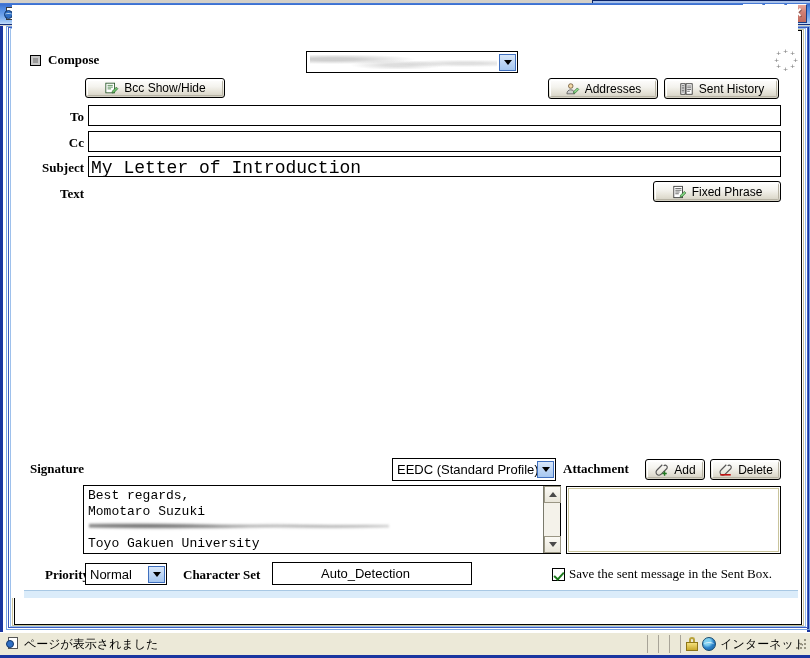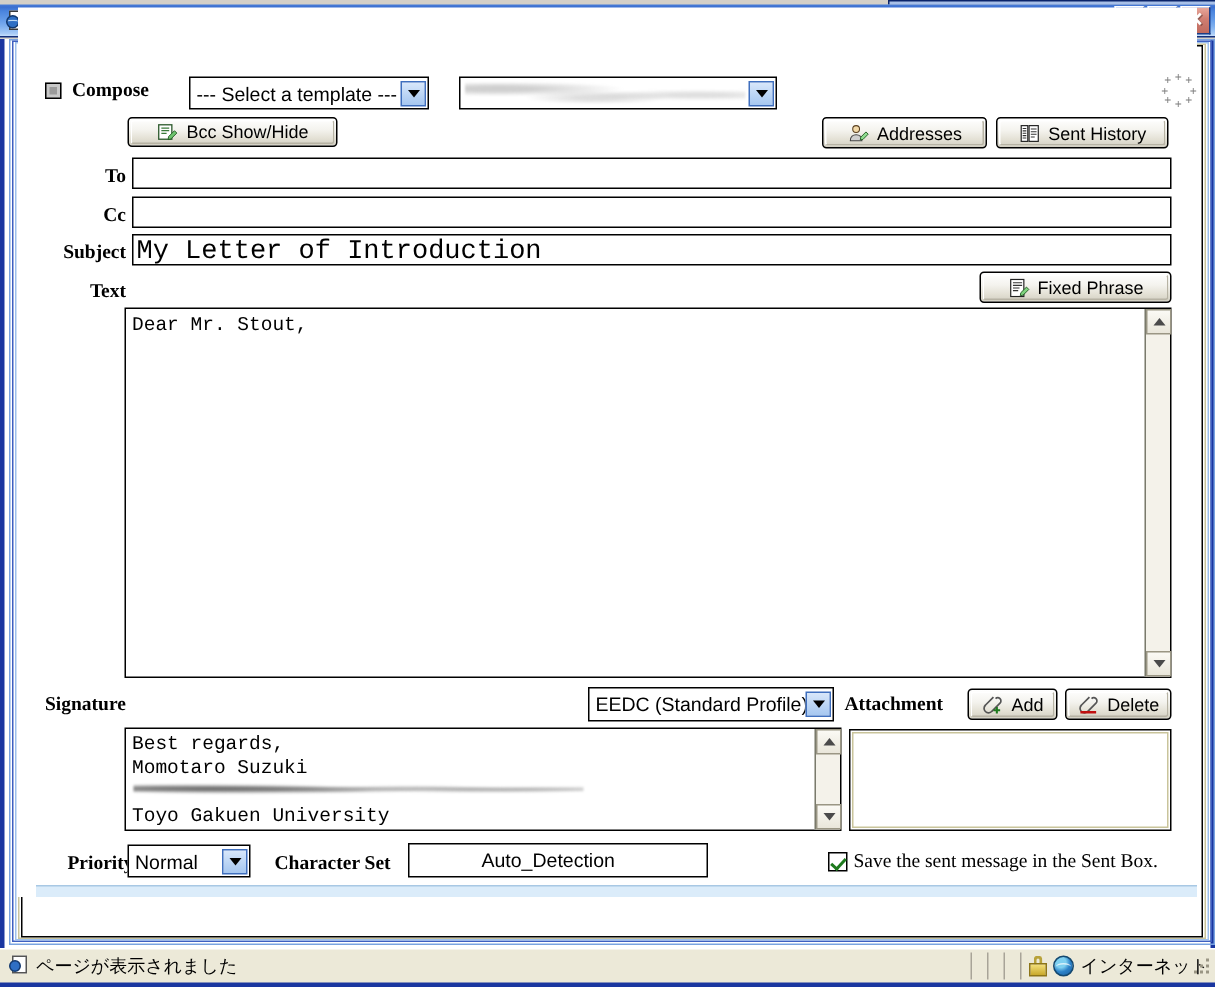--- a/index.html
+++ b/index.html
@@ -465,26 +465,20 @@
     <div class="bord-e"></div>
   </div>
 
   <div id="content">
 
     <div id="compose-row">
       <span id="compose-box"></span>
       <span class="lbl">Compose</span>
     </div>
 
-    <div class="xp-select" id="tpl-select">
-      <span class="sel-txt">--- Select a template ---</span>
-      <span class="sel-arrow">
-          <i></i>
-        </span>
-    </div>
 
     <div class="xp-select" id="sec-select">
       <span id="sec-blur"></span>
       <span class="sel-txt"></span>
       <span class="sel-arrow">
           <i></i>
         </span>
     </div>
 
     <div id="spinner">
@@ -539,31 +533,20 @@
 
     <div class="xp-btn" id="fixed-btn">
       <svg class="bicon" viewBox="0 0 16 16">
         <rect x="1.5" y="1.5" width="10" height="13" fill="#fff" stroke="#222" stroke-width="0.9"></rect>
         <path d="M3.2 4h7M3.2 6h7M3.2 8h5M3.2 10h4" stroke="#333" stroke-width="0.8"></path>
         <path d="M9.2 11.6l4.3-4.3 1.8 1.8-4.3 4.3-2.2.5z" fill="#7fd47f" stroke="#1f5a1f" stroke-width="0.7"></path>
       </svg>
       <span>Fixed Phrase</span>
     </div>
 
-    <div id="text-area">
-      <div class="body-text">Dear Mr. Stout,</div>
-      <div class="sbar">
-        <div class="sbtn up">
-            <i></i>
-          </div>
-        <div class="sbtn down">
-            <i></i>
-          </div>
-      </div>
-    </div>
 
     <div class="lbl field-label" id="lbl-sign">Signature</div>
 
     <div class="xp-select" id="sig-select">
       <span class="sel-txt">EEDC (Standard Profile)</span>
       <span class="sel-arrow">
           <i></i>
         </span>
     </div>
 

